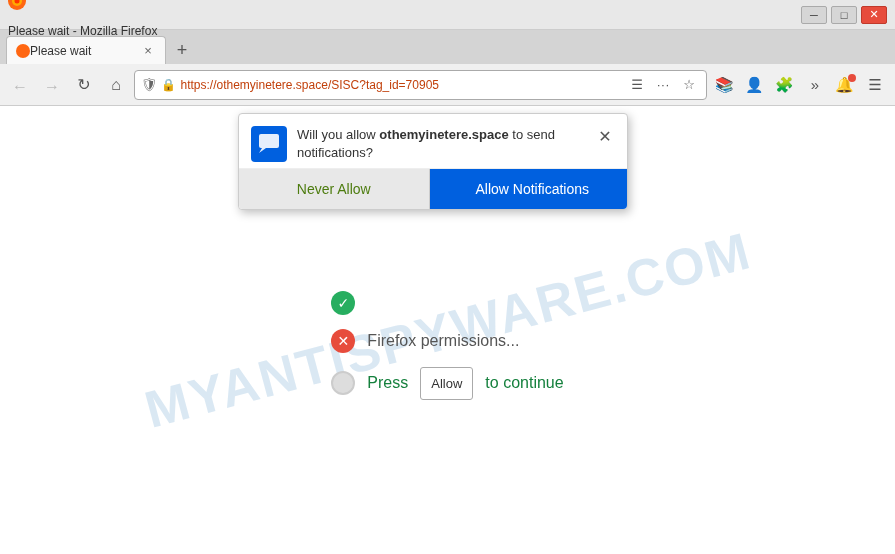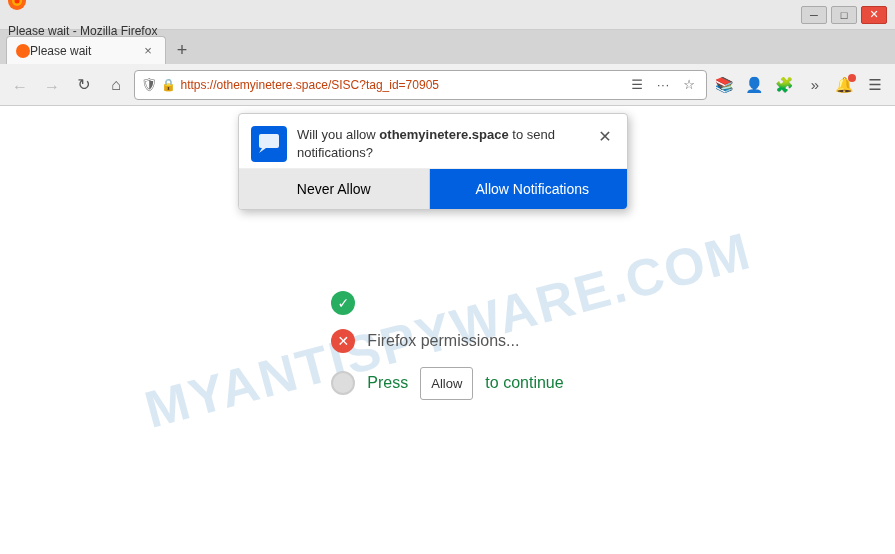--- a/index.html
+++ b/index.html
@@ -346,21 +346,21 @@
     }
     .popup-btn {
       flex: 1;
       padding: 12px 0;
       border: none;
       cursor: pointer;
       font-size: 14px;
     }
     .popup-btn.never {
       background: #e8e8e8;
-      color: #000000;
+      color: #4d7c0f;
       border-radius: 0 0 0 4px;
       border-right: 1px solid #ccc;
     }
     .popup-btn.allow {
       background: #0060df;
       color: white;
       border-radius: 0 0 4px 0;
       font-weight: 500;
       padding-left: 8px;
     }

